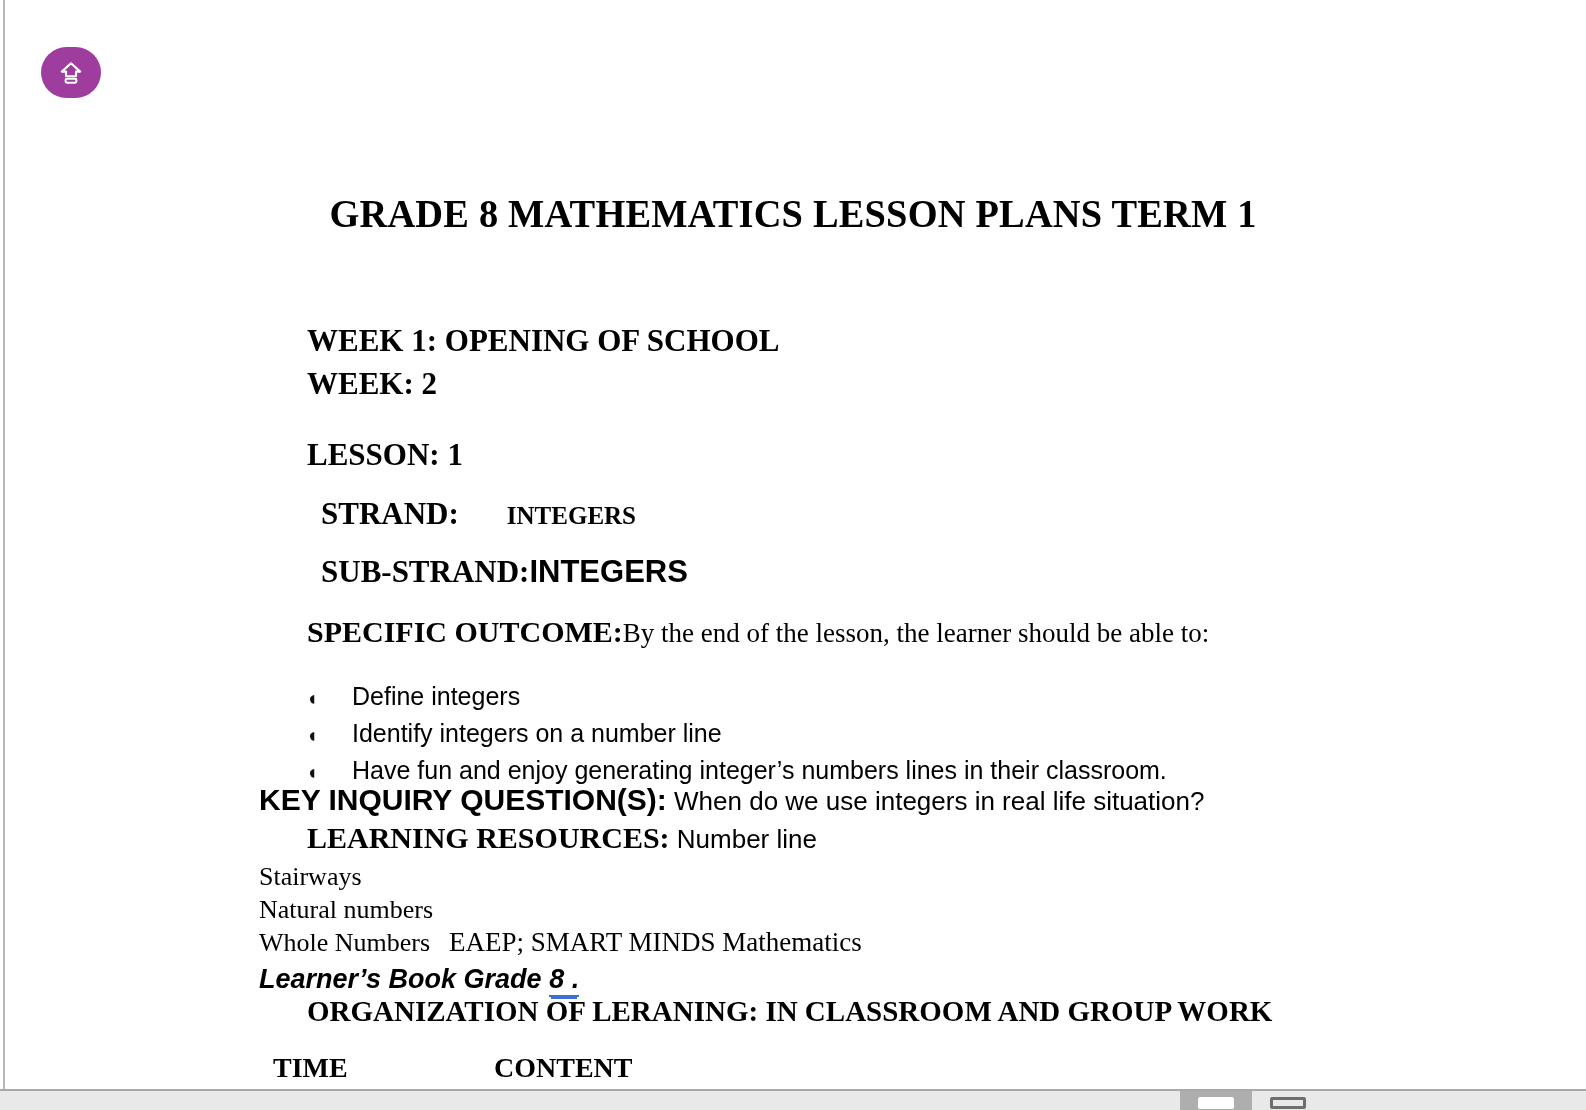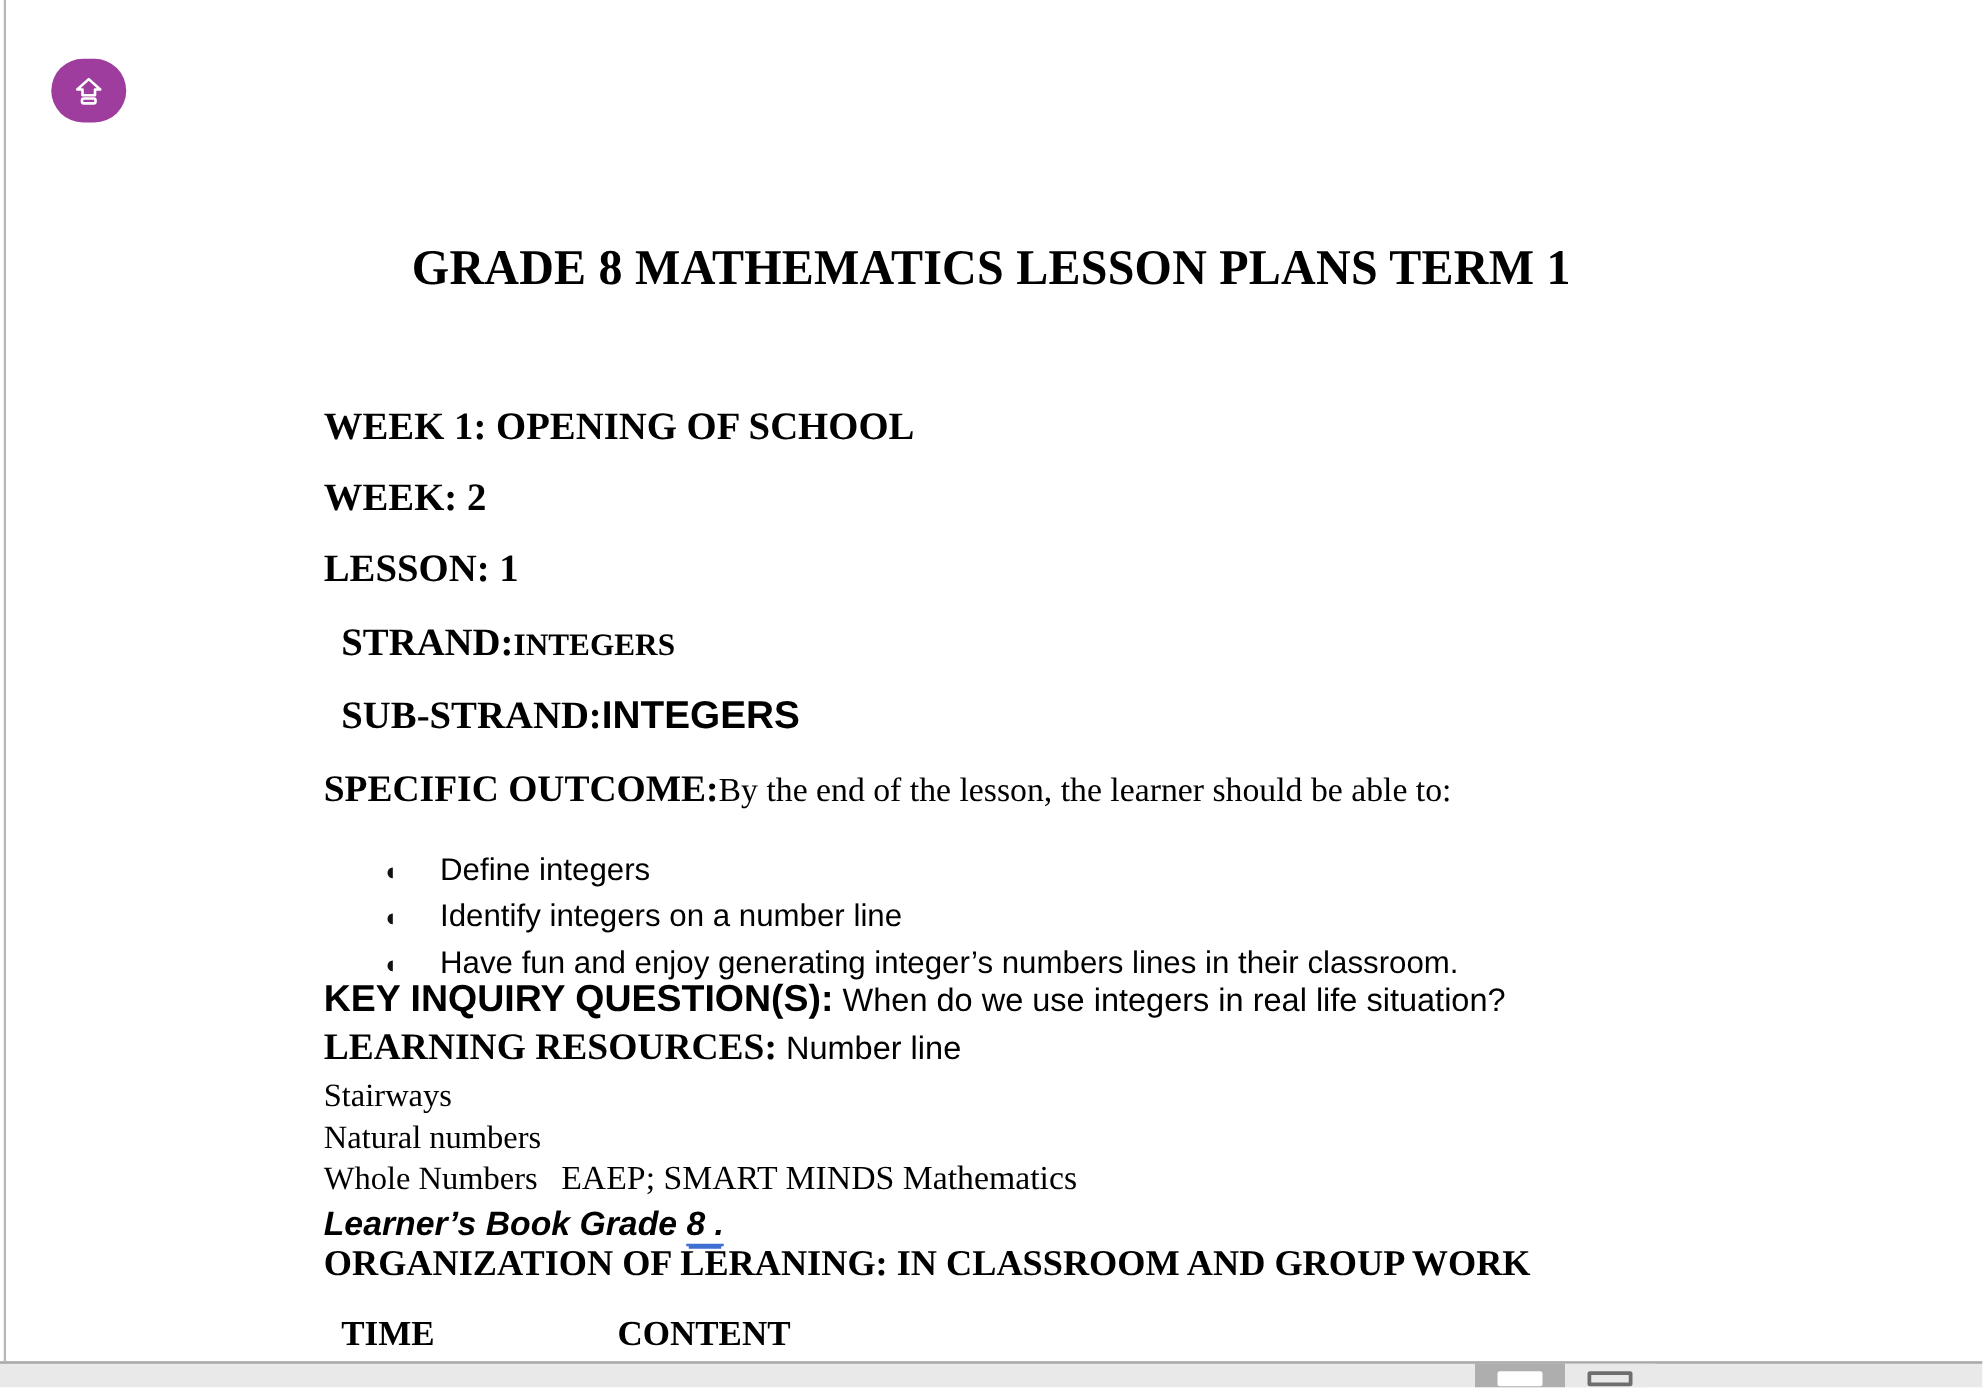--- a/index.html
+++ b/index.html
@@ -81,20 +81,21 @@
 
   .ln {
     position: absolute;
     white-space: nowrap;
     line-height: 1;
   }
 
   .serif-b {
     font-family: "Liberation Serif", "DejaVu Serif", serif;
     font-weight: bold;
+    margin-left: 48px;
   }
   .serif-r {
     font-family: "Liberation Serif", "DejaVu Serif", serif;
     font-weight: normal;
   }
   .serif-bi {
     font-family: "Liberation Serif", "DejaVu Serif", serif;
   }
   .sans-r {
     font-family: Liberation Serif, serif;
@@ -104,21 +105,21 @@
     font-family: "Liberation Sans", "DejaVu Sans", sans-serif;
     font-weight: bold;
   }
   .sans-bi {
     font-family: "Liberation Sans", "DejaVu Sans", sans-serif;
     font-weight: bold;
     font-style: italic;
   }
 
   #line-week1   { left: 259px; top: 325px; font-size: 31px; }
-  #line-week2   { left: 259px; top: 382px; font-size: 31px; }
+  #line-week2   { left: 259px; top: 368px; font-size: 31px; }
   #line-lesson  { left: 259px; top: 439px; font-size: 31px; text-align: right; }
 
   #line-strand     { left: 273px; top: 498px; font-size: 31px; }
   #line-strand .val{ font-size: 25px; }
   #line-substrand  { left: 273px; top: 556px; font-size: 31px; }
   #line-substrand .val {
     font-family: "Liberation Sans", "DejaVu Sans", sans-serif;
     font-weight: bold;
     font-size: 31px;
   }

